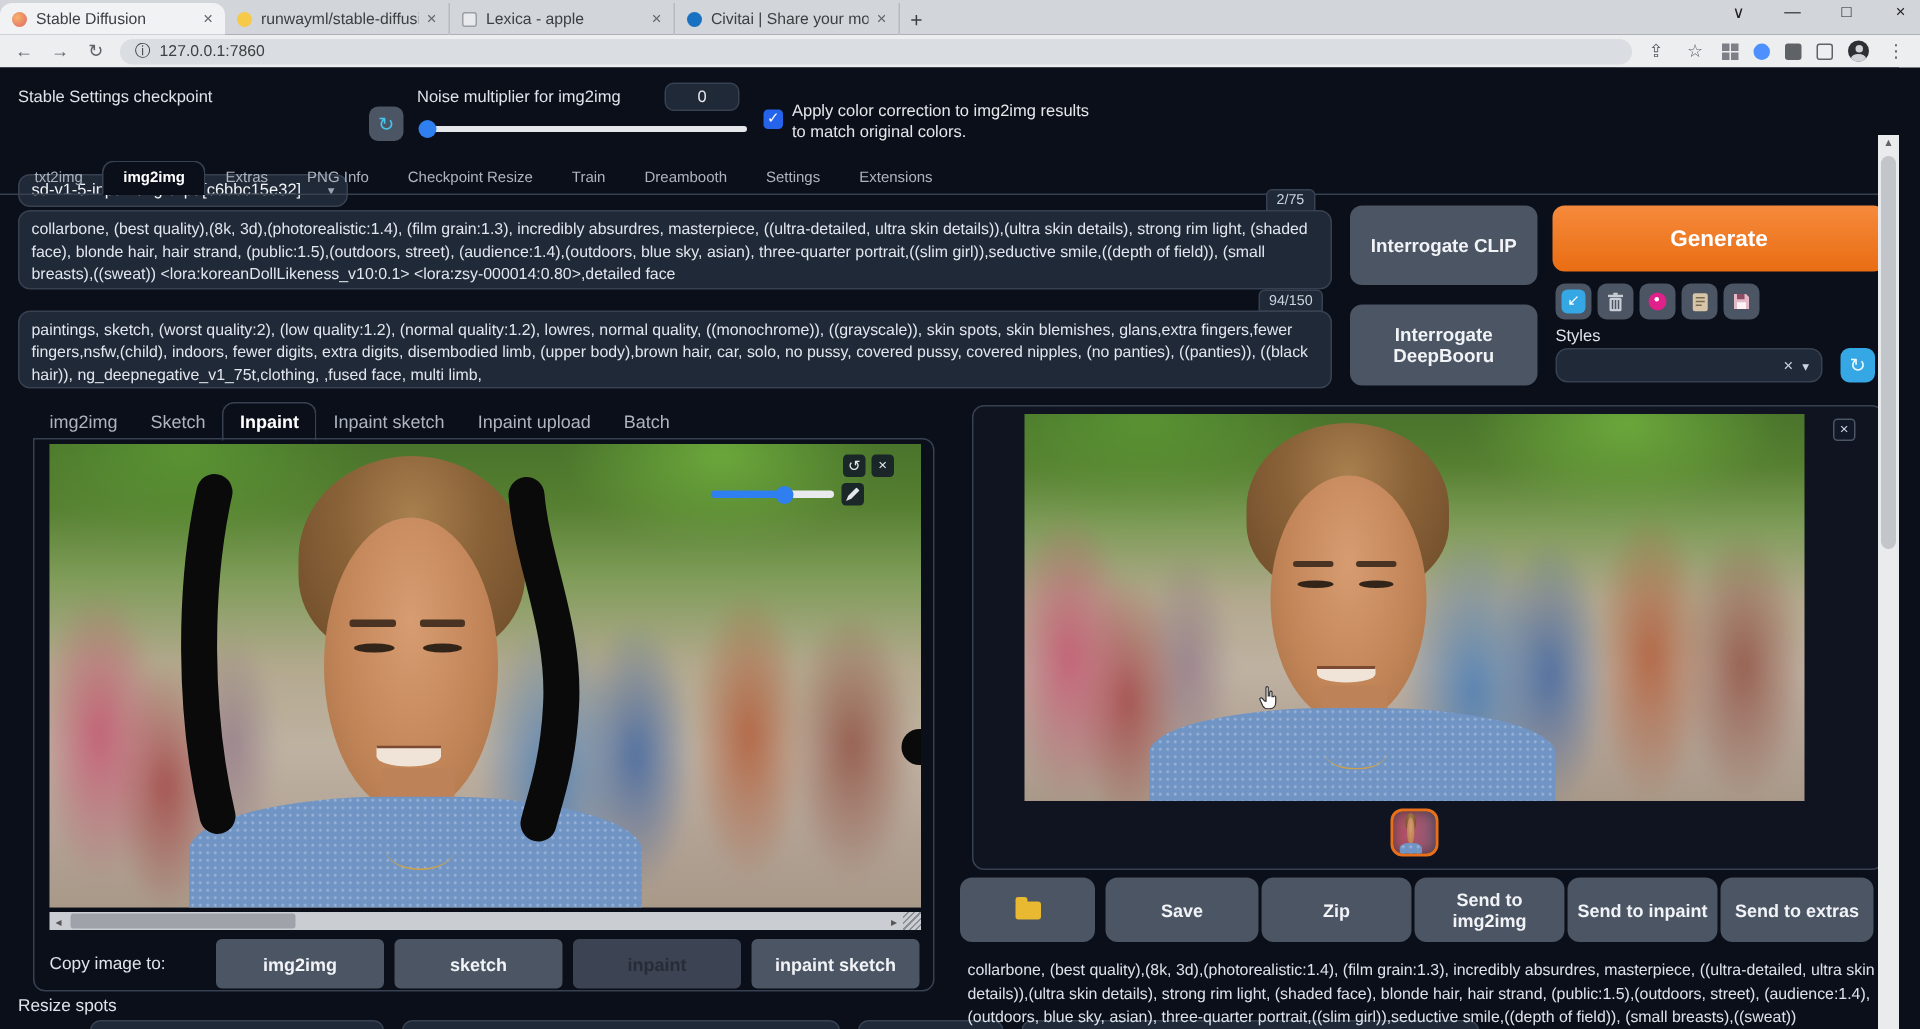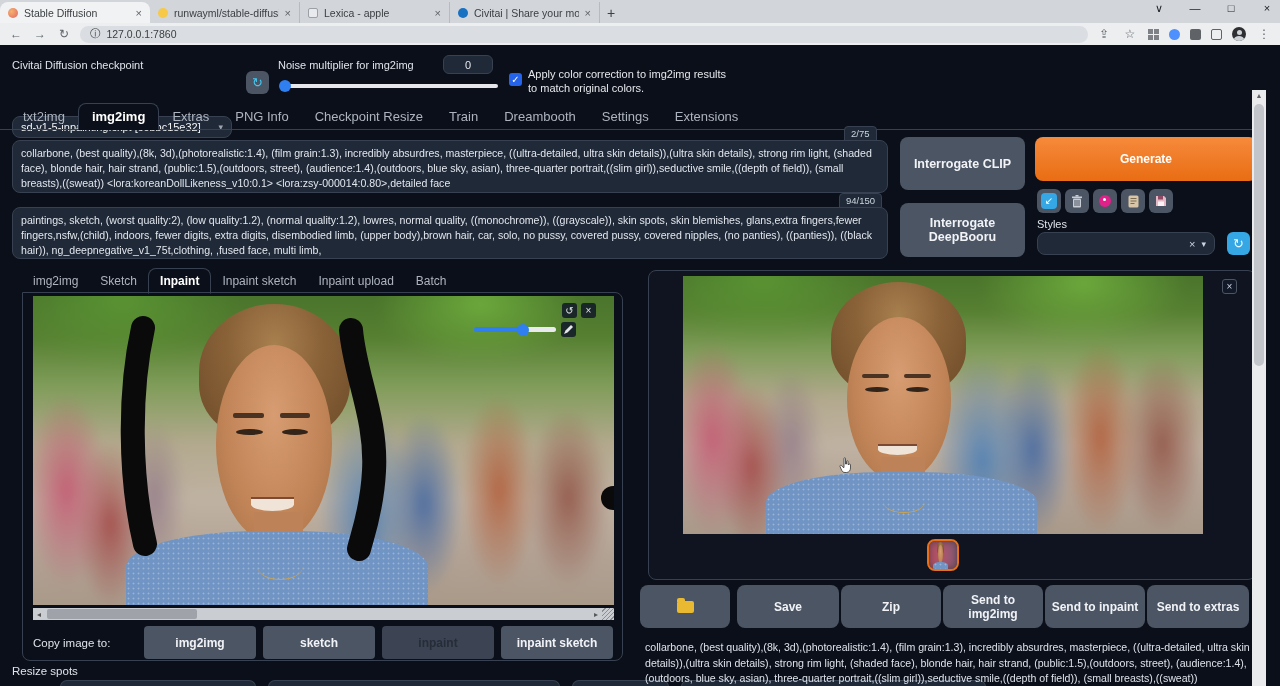--- a/index.html
+++ b/index.html
@@ -50,34 +50,34 @@
 
   .noise-label { position:absolute; left:278px; top:14px; }
   .noise-input { position:absolute; left:443px; top:10px; width:50px; height:19px; background:#1f2937; border:1px solid #374151; border-radius:6px; text-align:center; font-size:11px; color:#e5e7eb; line-height:18px; }
   .noise-track { position:absolute; left:280px; top:39px; width:218px; height:4px; background:#e5e7eb; border-radius:2px; }
   .noise-handle { position:absolute; left:-1px; top:-4px; width:12px; height:12px; border-radius:50%; background:#2f7ff0; }
 
   .cc-check { position:absolute; left:509px; top:28px; width:13px; height:13px; background:#2563eb; border-radius:3px; color:#fff; font-size:10px; line-height:13px; text-align:center; }
   .cc-label { position:absolute; left:528px; top:22px; width:200px; font-size:11px; line-height:14px; color:#e5e7eb; }
 
   .main-tabs { position:absolute; left:0; top:60px; width:1266px; height:25px; border-bottom:1px solid #374151; display:flex; align-items:flex-end; padding-left:10px; }
-  .mtab { padding:5px 13px; font-size:13px; color:#aeb4bf;text-align:center; }
+  .mtab { padding:5px 13px; font-size:10px; color:#aeb4bf;text-align:center; }
   .mtab.active { color:#fff; font-weight:bold; border:1px solid #374151; border-bottom:1px solid #0b0f19; border-radius:8px 8px 0 0; margin-bottom:-1px; background:#0b0f19; }
 
   .counter { position:absolute; font-size:9.5px; color:#cbd5e1; background:#1f2937; border:1px solid #374151; border-radius:4px 4px 0 0; padding:1px 6px; }
   .prompt-box { position:absolute; left:12px; width:876px; background:#1f2937; border:1px solid #374151; border-radius:8px; padding:5px 8px; font-size:10.6px; line-height:15px; color:#e2e6ee; overflow:hidden; }
   .pos-box { top:95px; height:53px; }
   .neg-box { top:162px; height:52px; }
   .pos-counter { left:844px; top:81px; }
   .neg-counter { left:839px; top:148px; }
 
   .btn { background:#4b5563; color:#f1f3f7; font-weight:bold; border-radius:8px; display:flex; align-items:center; justify-content:center; text-align:center; }
   .interrogate-clip { position:absolute; left:900px; top:92px; width:125px; height:53px; font-size:12.5px; }
   .interrogate-db  { position:absolute; left:900px; top:158px; width:125px; height:54px; font-size:12.5px; }
-  .generate { position:absolute; left:1035px; top:92px; width:222px; height:44px; background:linear-gradient(180deg,#f68a3c,#e96d13); border-radius:8px; display:flex; align-items:center; justify-content:center; font-size:12px; font-weight:bold; color:#fff; }
+  .generate { position:absolute; left:1035px; top:92px; width:222px; height:44px; background:linear-gradient(180deg,#f68a3c,#e96d13); border-radius:8px; display:flex; align-items:center; justify-content:center; font-size:15px; font-weight:bold; color:#fff; }
 
   .mini-btn { position:absolute; top:144px; width:24px; height:24px; background:#4b5563; border-radius:6px; display:flex; align-items:center; justify-content:center; }
   .mb-paste-inner { width:16px; height:16px; background:#35a7e4; border-radius:4px; color:#fff; font-size:10px; line-height:16px; text-align:center; }
   .mb-net-inner { width:12px; height:12px; border-radius:50%; background:#e0218a; position:relative; }
   .mb-net-inner:after { content:""; position:absolute; left:4px; top:3px; width:3px; height:3px; border-radius:50%; background:#fff; }
 
   .styles-label { position:absolute; left:1037px; top:173px; }
   .styles-select { position:absolute; left:1037px; top:187px; width:178px; height:23px; background:#1f2937; border:1px solid #374151; border-radius:8px; display:flex; align-items:center; justify-content:flex-end; gap:6px; padding:0 8px; color:#cbd5e1; }
   .styles-select .x { font-size:11px; } .styles-select .caret { font-size:9px; }
   .styles-refresh { left:1227px; top:187px; background:#35a7e4; color:#e8f7ff; }
@@ -208,21 +208,21 @@
       <span class="ic-dot"></span>
       <span class="ic-puzzle"></span>
       <span class="ic-panel"></span>
       <span class="avatar"></span>
       <span class="navic">⋮</span>
     </div>
   </div>
 
   <div class="app">
 
-    <div class="lbl ckpt-label">Civitai Diffusion checkpoint</div>
+    <div class="lbl ckpt-label">Stable Settings checkpoint</div>
     <div class="ckpt-select">
       <span>sd-v1-5-inpainting.ckpt [c6bbc15e32]</span>
       <span class="caret">▾</span>
     </div>
     <div class="iconbtn-sq refresh-ckpt">
       <span>↻</span>
     </div>
 
     <div class="lbl noise-label">Noise multiplier for img2img</div>
     <div class="noise-input">0</div>

